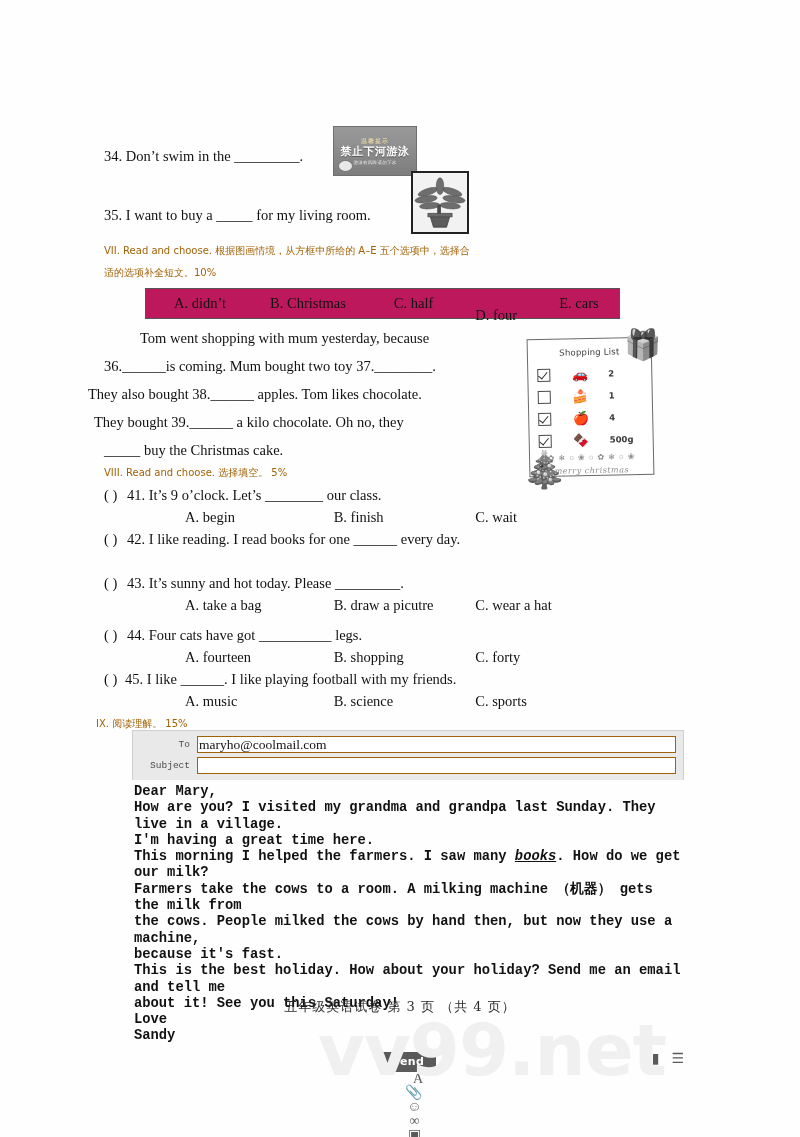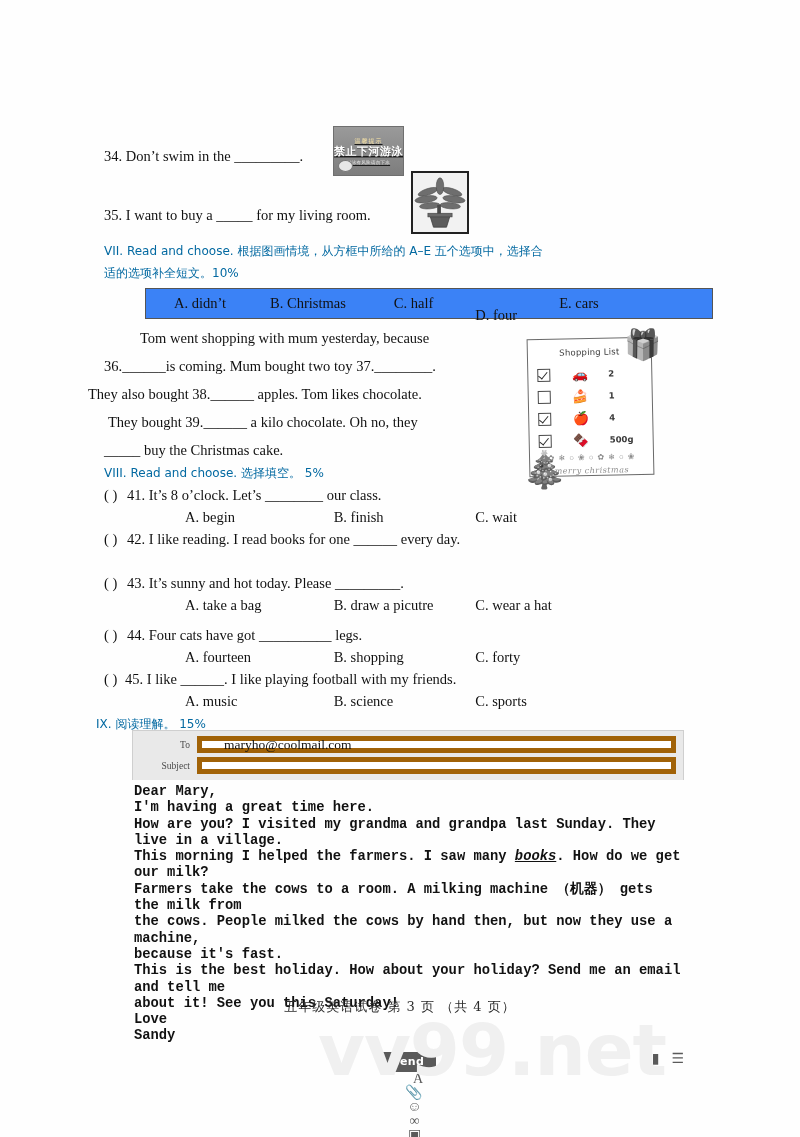--- a/index.html
+++ b/index.html
@@ -41,39 +41,38 @@
     font-family: "Liberation Serif", serif;
     font-size: 14.5px;
     color: #111;
     white-space: nowrap;
   }
 
   
   .sec-head {
     position: absolute;
     font-family: "DejaVu Sans", "Liberation Sans", sans-serif;
-    font-size: 12px;
-    color: #0369a1;
+    font-size: 10px;
+    color: #a16207;
     line-height: 22px;
   }
 
   
   .img-sign {
     position: absolute;
     left: 333px; top: 126px;
-    width: 71px; height: 50px;
+    width: 84px; height: 50px;
     background: linear-gradient(#9a9a9a, #7d7d7d);
     border: 1px solid #6f6f6f;
     box-sizing: border-box;
     display: flex;
     flex-direction: column;
     align-items: center;
     justify-content: center;
     overflow: hidden;
-    text-decoration: underline;
   }
   .img-sign .t1 {
     font-family: "DejaVu Sans", sans-serif;
     font-size: 6px; color: #ffe9a8; letter-spacing: 1px;
     line-height: 8px;
   }
   .img-sign .t2 {
     font-family: "DejaVu Sans", sans-serif;
     font-weight: bold;
     font-size: 11px; color: #ffffff; letter-spacing: 0.5px;
@@ -101,23 +100,23 @@
     border: 2px solid #222;
     background: #f2f2f2;
     box-sizing: border-box;
   }
   .img-plant svg { display:block; width:100%; height:100%; }
 
   
   .option-box {
     position: absolute;
     left: 145px; top: 288px;
-    width: 568px; height: 31px;
+    width: 475px; height: 31px;
     border: 1px solid #555;
-    background: #3b82f6;
+    background: #be185d;
     box-sizing: border-box;
     display: flex;
     align-items: center;
   }
   .option-box .opt {
     font-family: "Liberation Serif", serif;
     font-size: 14.5px;
     color: #111;
     white-space: nowrap;
   }
@@ -235,35 +234,35 @@
   }
   .email-row {
     display: flex;
     align-items: center;
     margin-bottom: 4px;
   }
   .email-row:last-child { margin-bottom: 0; }
   .email-label {
     width: 50px;
     text-align: right;
-    font-family: Liberation Serif, serif;
+    font-family: Liberation Mono, monospace;
     font-size: 9.5px;
     color: #4a4a4a;
     padding-right: 7px;
     flex: none;
   }
   .email-input {
     flex: 1;
     height: 17px;
     background: #fff;
-    border: 5px solid #a16207;
+    border: 1px solid #a16207;
     font-family: "Liberation Serif", serif;
     font-size: 13.5px;
     color: #111;
-    padding: 0 22px;
+    padding: 0 1px;
     display: flex;
     align-items: center;
     box-sizing: border-box;
     text-align: right;
   }
   .email-body {
     font-family: Liberation Mono, monospace;
     font-size: 13.8px;
     font-weight: bold;
     line-height: 16.3px;
@@ -369,21 +368,21 @@
     <span class="opt opt-a">A. didn’t</span>
     <span class="opt opt-b">B. Christmas</span>
     <span class="opt opt-c">C. half</span>
     <span class="opt opt-d">D. four</span>
     <span class="opt opt-e">E. cars</span>
   </div>
 
   <div class="q-line" style="left:140px; top:330px;">Tom  went  shopping  with  mum  yesterday,  because</div>
   <div class="q-line" style="left:104px; top:358px;">36.______is  coming.  Mum  bought  two  toy  37.________.</div>
   <div class="q-line" style="left:88px; top:386px;">They  also  bought  38.______  apples.  Tom  likes  chocolate.</div>
-  <div class="q-line" style="left:108px; top:414px;">They  bought  39.______  a  kilo  chocolate.  Oh  no,  they</div>
+  <div class="q-line" style="left:94px; top:414px;">They  bought  39.______  a  kilo  chocolate.  Oh  no,  they</div>
   <div class="q-line" style="left:104px; top:442px;">_____  buy  the  Christmas  cake.</div>
 
   <div class="shopping-wrap">
     <div class="shopping-card">
       <div class="sl-title">Shopping List</div>
       <div class="sl-rows">
 
         <div class="sl-row">
           <div class="sl-box checked"></div>
           <div class="sl-ico">🚗</div>
@@ -413,21 +412,21 @@
       <div class="sl-merry">merry christmas</div>
     </div>
     <div class="gift">🎁</div>
     <div class="xmas-tree">🎄</div>
   </div>
 
   <div class="sec-head" style="left:104px; top:462px;">VIII. Read and choose. 选择填空。 5%</div>
 
   <div class="q-line" style="left:104px; top:487px;">
     <span>(          )</span>
-    <span style="margin-left:6px;">41. It’s 8 o’clock. Let’s ________ our class.</span>
+    <span style="margin-left:6px;">41. It’s 9 o’clock. Let’s ________ our class.</span>
   </div>
   <div class="q-line" style="left:185px; top:509px;">
     <span style="display:inline-block;width:145px;">A. begin</span>
     <span style="display:inline-block;width:138px;">B. finish</span>
     <span>C. wait</span>
   </div>
 
   <div class="q-line" style="left:104px; top:531px;">
     <span>(          )</span>
     <span style="margin-left:6px;">42. I like reading. I read books for one ______ every day.</span>
@@ -472,22 +471,22 @@
         <div class="email-input">maryho@coolmail.com</div>
       </div>
       <div class="email-row">
         <div class="email-label">Subject</div>
         <div class="email-input"></div>
       </div>
     </div>
 
     <div class="email-body">
       <div>Dear Mary,</div>
+      <div>How are you? I visited my grandma and grandpa last Sunday. They live in a village.</div>
       <div>I'm having a great time here.</div>
-      <div>How are you? I visited my grandma and grandpa last Sunday. They live in a village.</div>
       <div>
         <span>This morning I helped the farmers. I saw many </span><span class="u">books</span><span>. How do we get our milk?</span>
       </div>
       <div>Farmers take the cows to a room. A milking machine （机器） gets the milk from</div>
       <div>the cows. People milked the cows by hand then, but now they use a machine,</div>
       <div>because it's fast.</div>
       <div>This is the best holiday. How about your holiday? Send me an email and tell me</div>
       <div>about it! See you this Saturday!</div>
       <div>Love</div>
       <div>Sandy</div>

